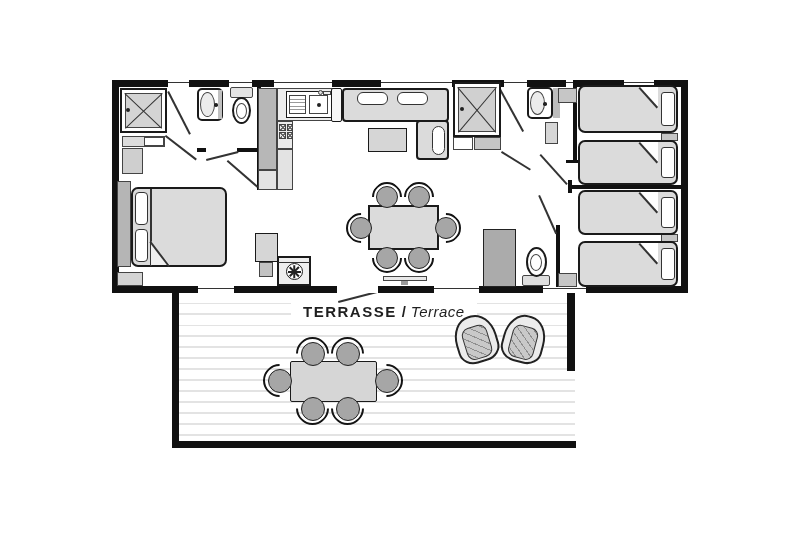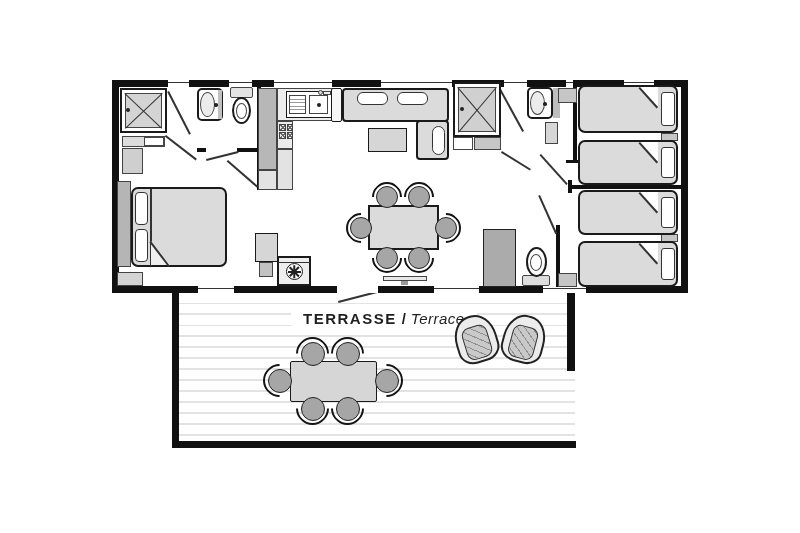--- a/index.html
+++ b/index.html
@@ -20,21 +20,21 @@
   .seat2{width:24px;height:24px}
   .arc2{width:33px;height:33px}
   .spoke{position:absolute;width:13px;height:1.5px;background:#222;transform-origin:50% 50%}
   .burner{position:absolute;width:6.5px;height:6.5px;border:1px solid #444;box-sizing:border-box;
     background:linear-gradient(45deg,transparent 40%,#666 40% 60%,transparent 60%),
                linear-gradient(-45deg,transparent 40%,#666 40% 60%,transparent 60%)}
   .deck{position:absolute;background:repeating-linear-gradient(to bottom,#ffffff 0 9.5px,#e3e3e3 9.5px 11px)}
   .armch{position:absolute;width:42px;height:48px;box-sizing:border-box;border:2px solid #222;background:#ececec;border-radius:46% 46% 38% 38% / 52% 52% 30% 30%}
   .armseat{position:absolute;left:6px;top:9px;width:26px;height:33px;box-sizing:border-box;border:1.5px solid #333;background:#c9c9c9;border-radius:8px;background-image:repeating-linear-gradient(40deg,transparent 0 5px,#8f8f8f 5px 6px)}
   .tri{position:absolute;background:#fff}
-  #tlabel{position:absolute;left:291px;top:307px;background:#fff;padding:3px 12px;color:#1f1f1f;font-size:15px;white-space:nowrap}
+  #tlabel{position:absolute;left:291px;top:300px;background:#fff;padding:3px 12px;color:#1f1f1f;font-size:15px;white-space:nowrap}
   #tlabel .fr{font-weight:bold;letter-spacing:1.5px}
   #tlabel .sep{font-weight:bold;margin:0 5px}
   #tlabel .en{font-style:italic;letter-spacing:.5px}
   .pillow{position:absolute;box-sizing:border-box;background:#fff;border:1.5px solid #333;border-radius:4px}
 </style>
 </head>
 <body>
 
 <div id="plan">
 

